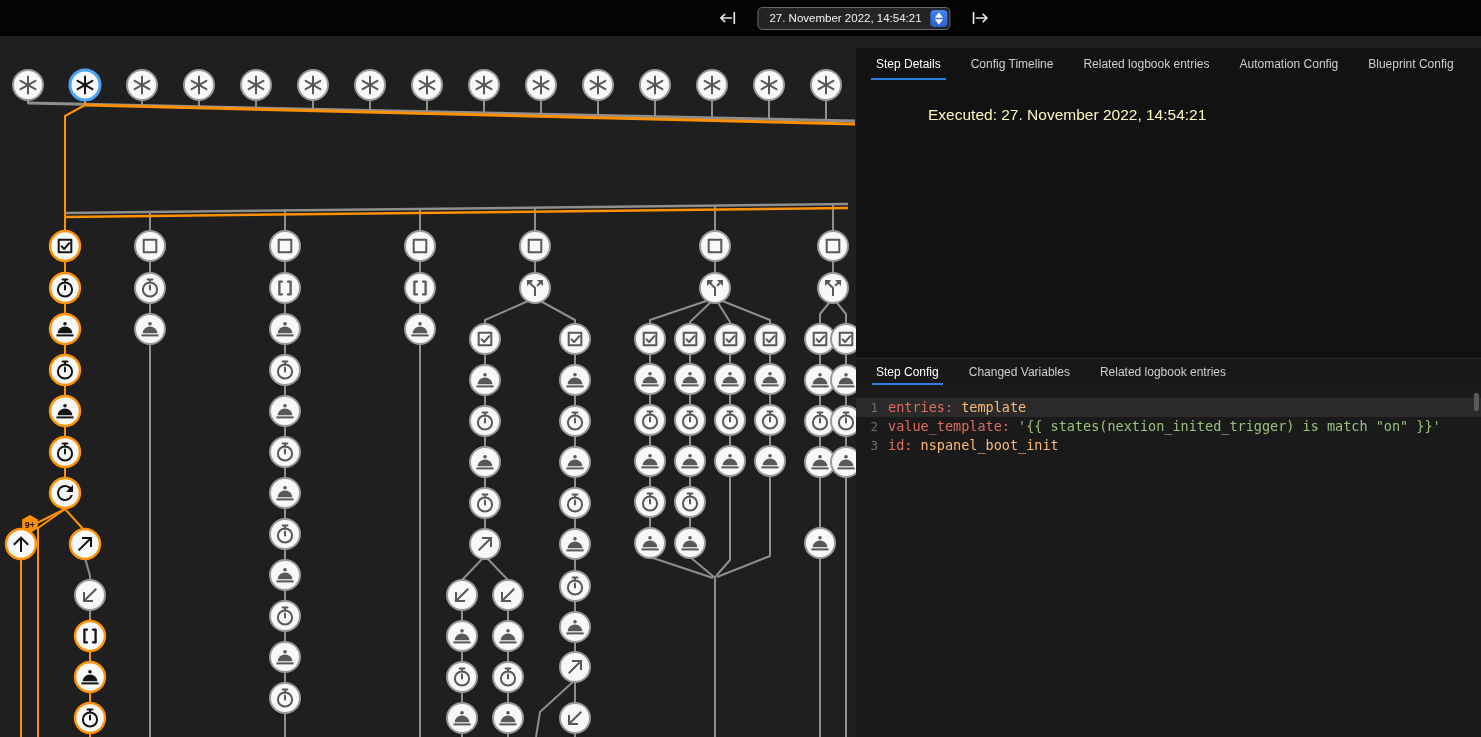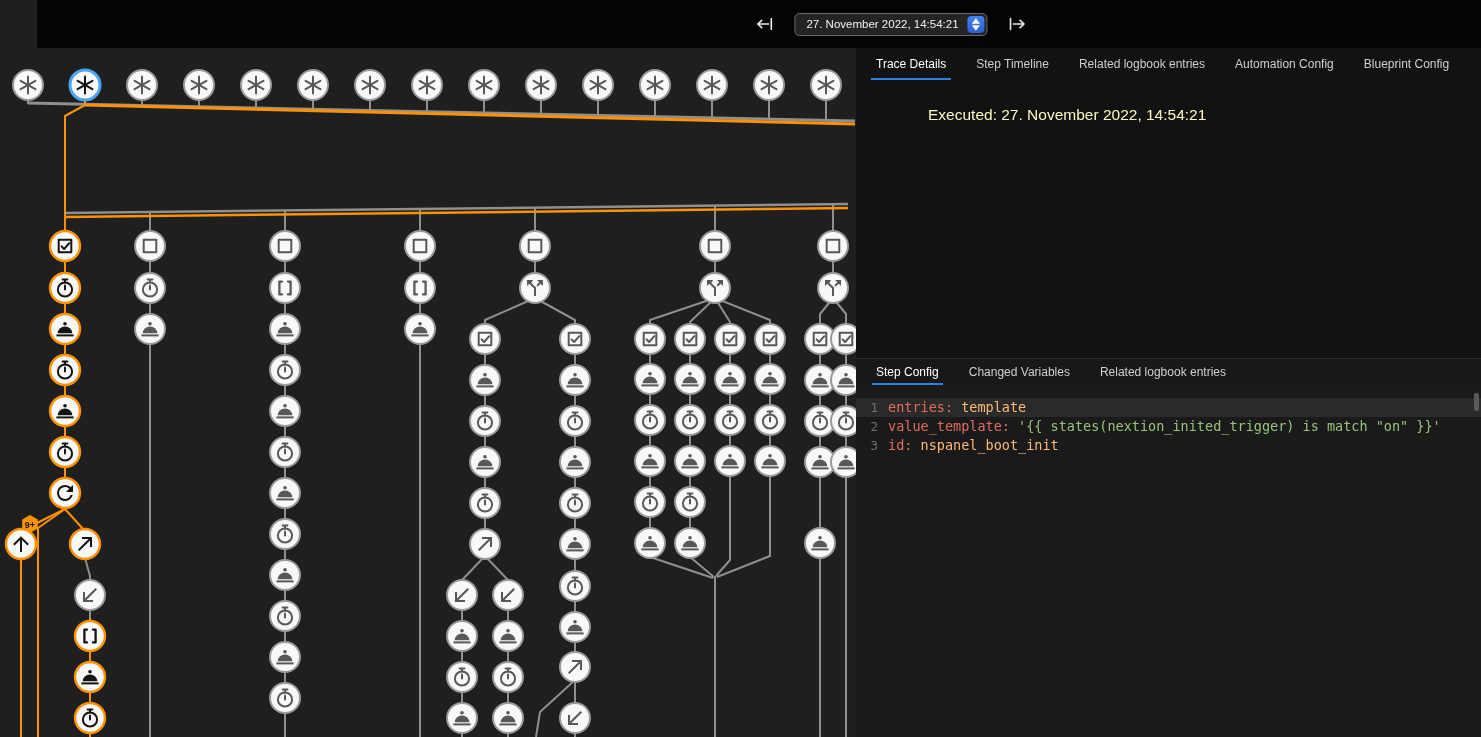--- a/index.html
+++ b/index.html
@@ -1,20 +1,20 @@
 <!DOCTYPE html>
 <html><head>
 <meta charset="utf-8">
 <style>
   html,body{margin:0;padding:0;background:#000;}
   .app{position:relative;width:1481px;height:737px;overflow:hidden;background:#1f1f1f;
        font-family:"Liberation Sans",sans-serif;}
 
   
-  .topbar{position:absolute;top:0;left:0;right:0;height:48px;background:#040404;z-index:10;margin-left:37px;}
+  .topbar{position:absolute;top:0;left:0;right:0;height:36px;background:#040404;z-index:10;}
   .controls{position:absolute;left:854px;top:50%;transform:translate(-50%,-50%);
             display:flex;align-items:center;gap:18px;}
   .nav-btn{width:24px;height:24px;display:flex;align-items:center;justify-content:center;cursor:pointer;}
   .nav-btn svg{display:block;}
   .run-select{display:flex;align-items:center;height:21px;background:#242424;
               border:1px solid #6a6a6a;border-radius:5px;padding:0 2px 0 11px;
               font-size:11.5px;color:#f2f2f2;cursor:pointer;white-space:nowrap;}
   .run-select .stepper{width:17px;height:17px;margin-left:9px;border-radius:4px;
               background:linear-gradient(#4683f2,#2a5fd0);display:flex;flex-direction:column;
               align-items:center;justify-content:center;gap:1px;}
@@ -960,22 +960,22 @@
       <div class="nav-btn">
         <svg width="22" height="22" viewBox="0 0 24 24">
           <path d="M4.5 6v12M7.5 12h11.7M15 8l4.2 4L15 16" fill="none" stroke="#e8e8e8" stroke-width="1.8" stroke-linecap="round" stroke-linejoin="round"></path>
         </svg>
       </div>
     </div>
   </div>
 
   <div class="panel">
     <div class="tabs">
-      <div class="tab active">Trace Details</div>
-      <div class="tab">Step Timeline</div>
+      <div class="tab active">Step Details</div>
+      <div class="tab">Config Timeline</div>
       <div class="tab">Related logbook entries</div>
       <div class="tab">Automation Config</div>
       <div class="tab">Blueprint Config</div>
     </div>
 
     <div class="content-top">
       <div class="executed">Executed: 27. November 2022, 14:54:21</div>
     </div>
 
     <div class="tabs2">

